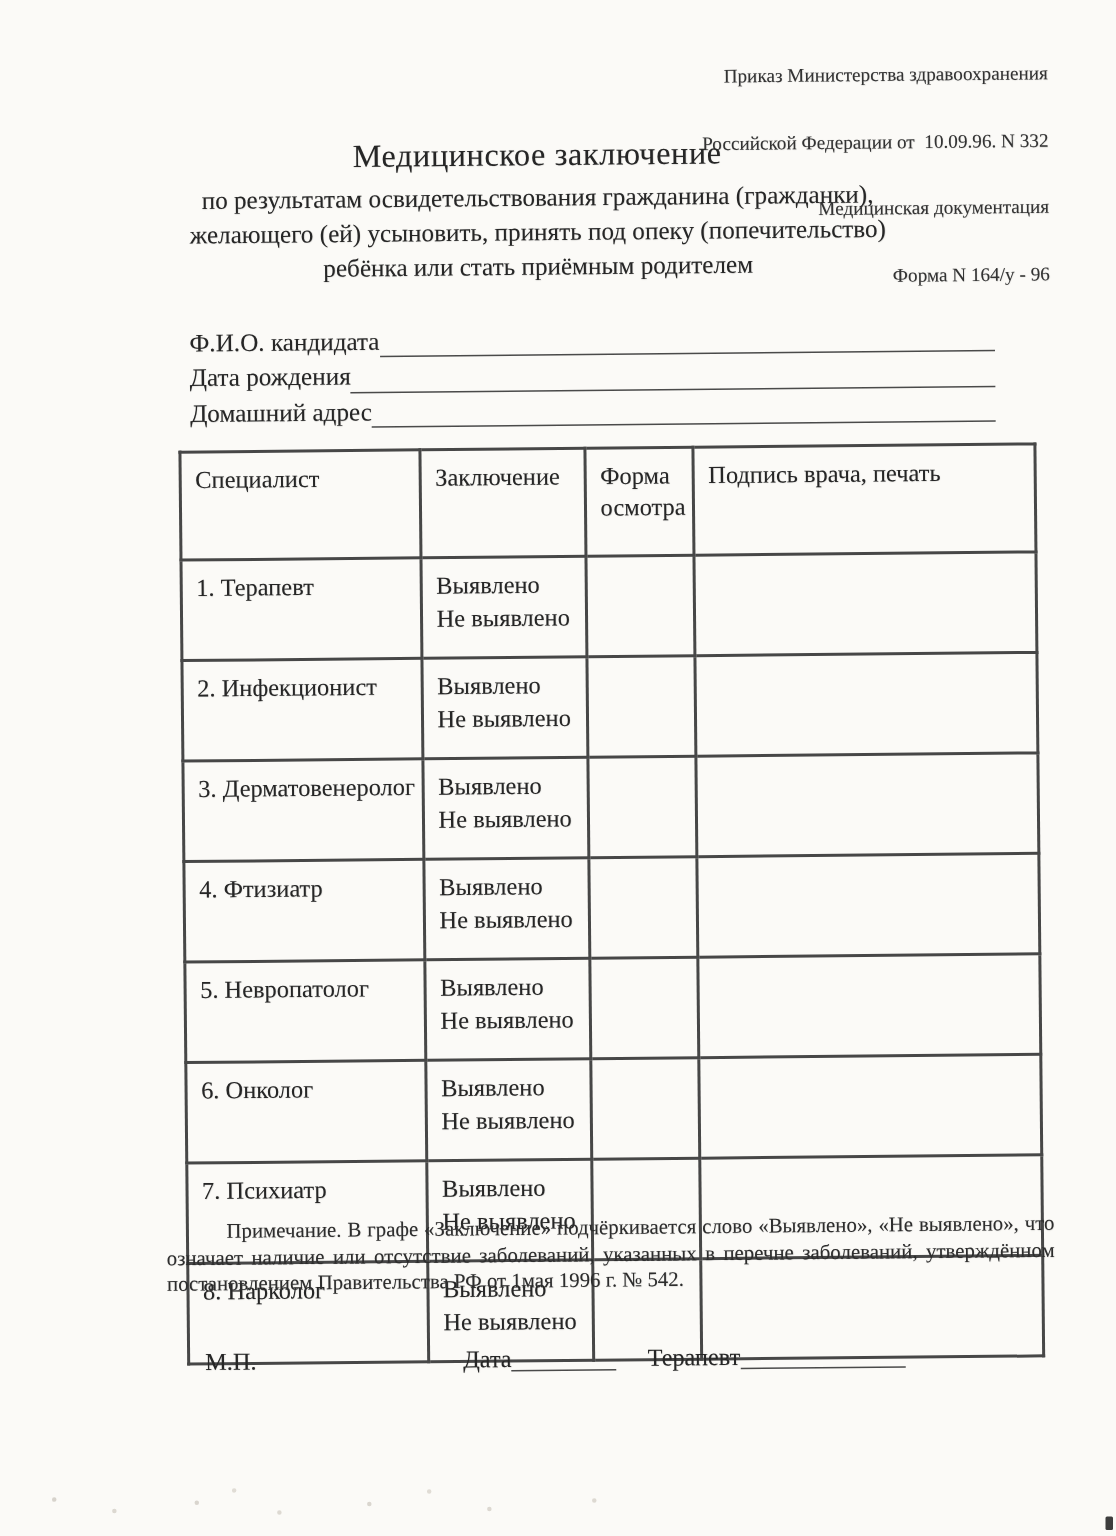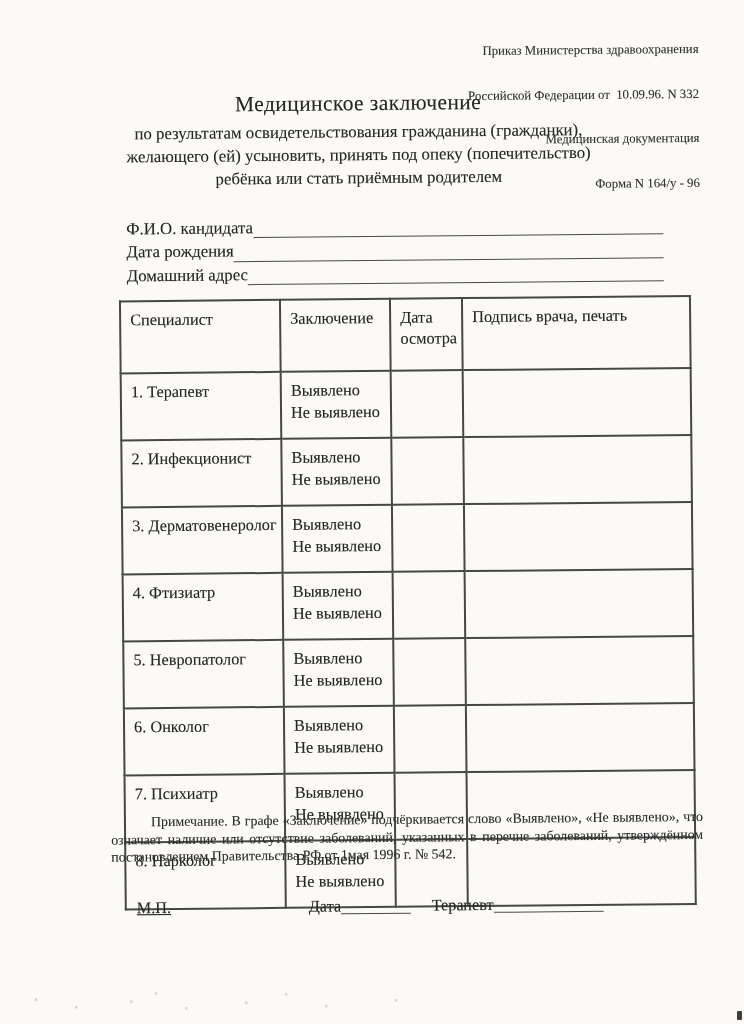--- a/index.html
+++ b/index.html
@@ -78,21 +78,21 @@
   
   .note {
     position: absolute; top: 811px; left: 108px; width: 592px;
     font-size: 13.9px; line-height: 17.7px;
     text-align: justify;
     text-indent: 40px;
     color: #2d2d2d;
     margin: 0;
   }
   
-  .stamp-label { position: absolute; top: 897px; left: 133px; font-size: 16.2px; text-decoration: underline; }
+  .stamp-label { position: absolute; top: 897px; left: 133px; font-size: 16.2px; }
   .date-group { position: absolute; top: 897px; left: 305px; display: flex; font-size: 16.2px; }
   .sign-group { position: absolute; top: 897px; left: 428px; display: flex; font-size: 16.2px; }
   .short-line {
     display: inline-block;
     border-bottom: 1.5px solid #4a4a4a;
     margin-bottom: 2px;
   }
   .date-line { width: 70px; }
   .sign-line { width: 110px; }
   
@@ -148,21 +148,21 @@
     <colgroup>
       <col style="width:160px">
         <col style="width:110px">
         <col style="width:72px">
         <col style="width:228px">
     </colgroup>
     <thead>
       <tr>
         <th>Специалист</th>
         <th>Заключение</th>
-        <th>Дата осмотра</th>
+        <th>Форма осмотра</th>
         <th>Подпись врача, печать</th>
       </tr>
     </thead>
     <tbody>
       <tr>
         <td class="cell-specialist">1. Терапевт</td>
         <td>
           <span class="conclusion-line">Выявлено</span>
           <span class="conclusion-line">Не выявлено</span>
         </td>

